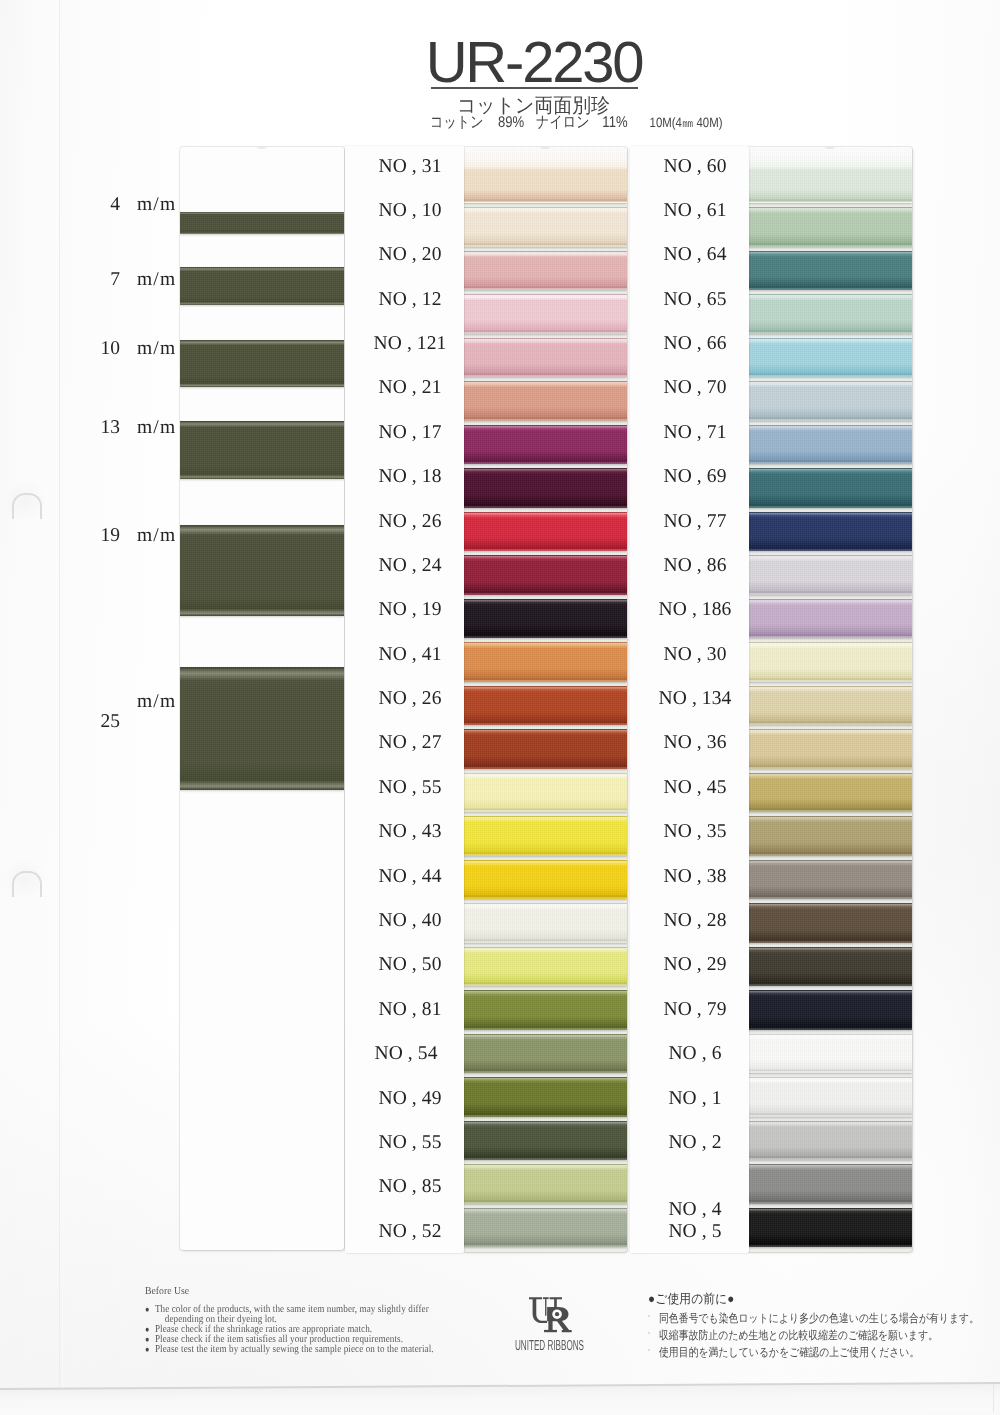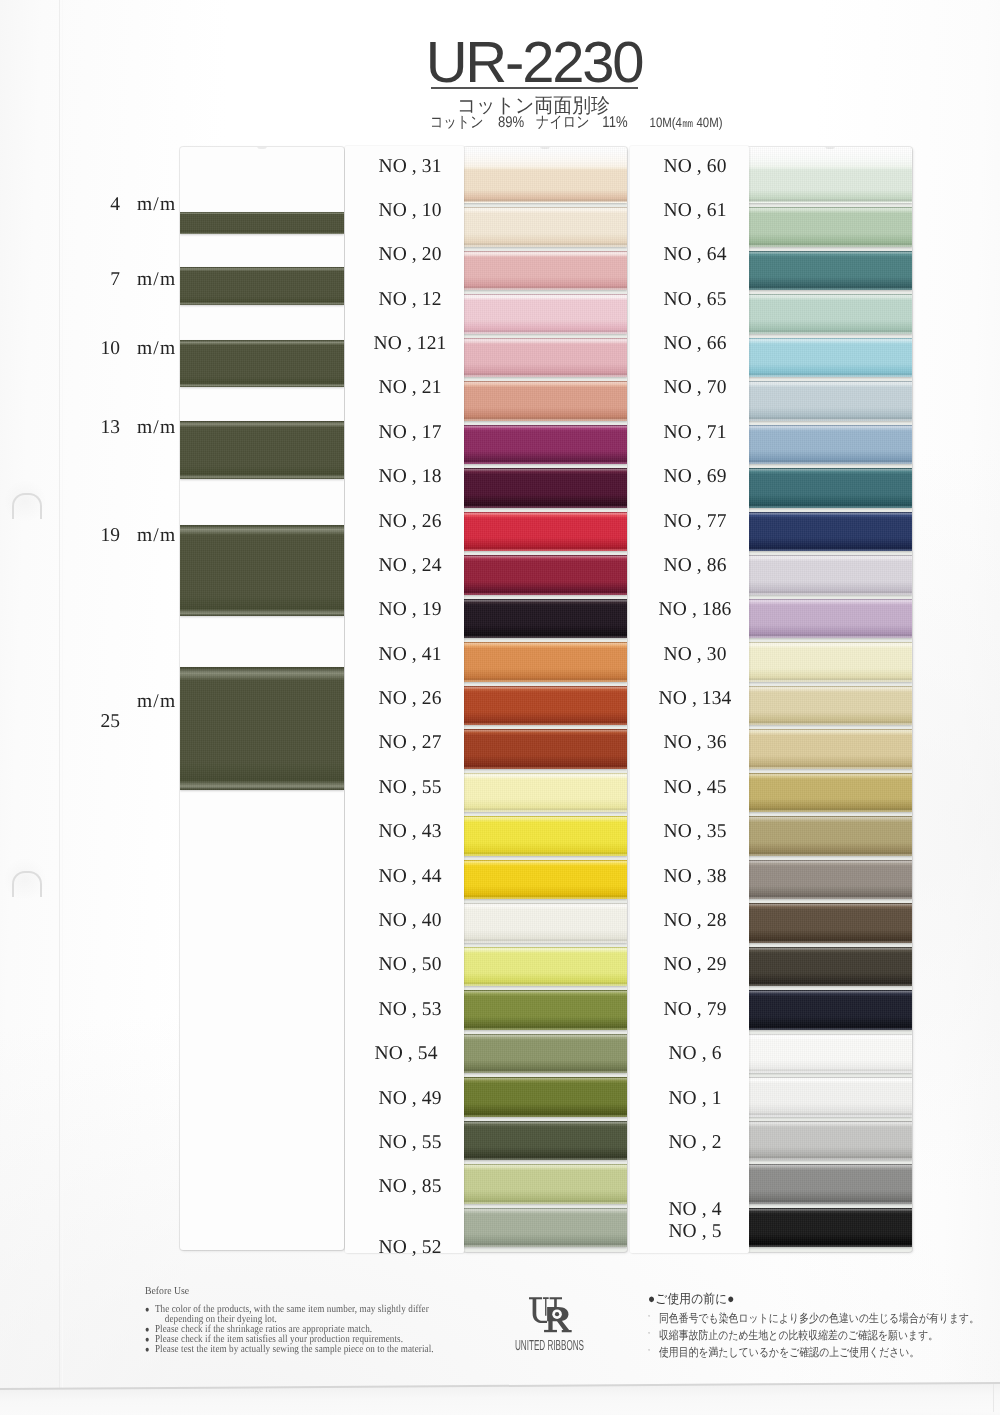--- a/index.html
+++ b/index.html
@@ -173,26 +173,26 @@
 <div class="clabel" style="left:364px;top:554.9px;z-index:2;">NO , 24</div>
 <div class="clabel" style="left:364px;top:599.3px;z-index:2;">NO , 19</div>
 <div class="clabel" style="left:364px;top:643.7px;z-index:2;">NO , 41</div>
 <div class="clabel" style="left:364px;top:688.1px;z-index:2;">NO , 26</div>
 <div class="clabel" style="left:364px;top:732.4px;z-index:2;">NO , 27</div>
 <div class="clabel" style="left:364px;top:776.8px;z-index:2;">NO , 55</div>
 <div class="clabel" style="left:364px;top:821.2px;z-index:2;">NO , 43</div>
 <div class="clabel" style="left:364px;top:865.6px;z-index:2;">NO , 44</div>
 <div class="clabel" style="left:364px;top:910.0px;z-index:2;">NO , 40</div>
 <div class="clabel" style="left:364px;top:954.3px;z-index:2;">NO , 50</div>
-<div class="clabel" style="left:364px;top:998.7px;z-index:2;">NO , 53</div>
+<div class="clabel" style="left:364px;top:998.7px;z-index:2;">NO , 81</div>
 <div class="clabel" style="left:360px;top:1043.1px;z-index:2;">NO , 54</div>
 <div class="clabel" style="left:364px;top:1087.5px;z-index:2;">NO , 49</div>
 <div class="clabel" style="left:364px;top:1131.9px;z-index:2;">NO , 55</div>
 <div class="clabel" style="left:364px;top:1176.2px;z-index:2;">NO , 85</div>
-<div class="clabel" style="left:364px;top:1220.6px;z-index:2;margin-top:16px;">NO , 52</div>
+<div class="clabel" style="left:364px;top:1220.6px;z-index:2;">NO , 52</div>
 <div class="card plain nonotch faint" style="left:630px;top:146px;width:119px;height:1107px;z-index:1;"></div>
 <div class="card" style="left:747px;top:147px;width:165px;height:1105px;">
 <div class="band" style="top:0px;height:18.5px;background:linear-gradient(to bottom,#ffffff 0%,#fefefe 22%,#fafcfa 64%,#f5f9f4 100%);"></div>
 <div class="band" style="top:16.5px;height:39.6px;background:linear-gradient(to bottom,#f5f9f4 0%,#f4f8f2 4%,#eef5ec 9%,#dfeade 16%,#dfeade 30%,#dfeade 66%,#c6d8c4 88%,#b2c2b0 94%,#f1f7ef 98%,#f5f9f4 100%);box-shadow:0 1px 2px rgba(0,0,0,.22);"></div>
 <div class="band" style="top:60.0px;height:39.6px;background:linear-gradient(to bottom,#7f977c 0%,#dfeadd 4%,#cfdfcb 9%,#b6cdb2 16%,#b6cdb2 30%,#b6cdb2 66%,#9bb897 88%,#8ca688 94%,#d8e5d4 98%,#7f977c 100%);box-shadow:0 1px 2px rgba(0,0,0,.22);"></div>
 <div class="band" style="top:103.5px;height:39.6px;background:linear-gradient(to bottom,#2b5054 0%,#94b8b9 4%,#5d9395 9%,#4b7f81 16%,#4b7f81 30%,#4b7f81 66%,#356266 88%,#30585c 94%,#7aa6a8 98%,#2b5054 100%);box-shadow:0 1px 2px rgba(0,0,0,.22);"></div>
 <div class="band" style="top:147.0px;height:39.6px;background:linear-gradient(to bottom,#859f92 0%,#e4efe9 4%,#d6e7de 9%,#bdd7cb 16%,#bdd7cb 30%,#bdd7cb 66%,#a2c2b2 88%,#92afa0 94%,#ddebe4 98%,#859f92 100%);box-shadow:0 1px 2px rgba(0,0,0,.22);"></div>
 <div class="band" style="top:190.5px;height:39.6px;background:linear-gradient(to bottom,#6c9fab 0%,#d7edf2 4%,#c2e4ec 9%,#a3d5e0 16%,#a3d5e0 30%,#a3d5e0 66%,#84c2d1 88%,#77afbc 94%,#cde9ef 98%,#6c9fab 100%);box-shadow:0 1px 2px rgba(0,0,0,.22);"></div>
 <div class="band" style="top:234.0px;height:39.6px;background:linear-gradient(to bottom,#8b9ba2 0%,#e8eef0 4%,#dce5e9 9%,#c4d2d8 16%,#c4d2d8 30%,#c4d2d8 66%,#aabdc5 88%,#99aab1 94%,#e2eaed 98%,#8b9ba2 100%);box-shadow:0 1px 2px rgba(0,0,0,.22);"></div>
 <div class="band" style="top:277.5px;height:39.6px;background:linear-gradient(to bottom,#668097 0%,#cedbe8 4%,#b4c9dc 9%,#99b5cd 16%,#99b5cd 30%,#99b5cd 66%,#7c9cb8 88%,#708ca6 94%,#c2d3e2 98%,#668097 100%);box-shadow:0 1px 2px rgba(0,0,0,.22);"></div>

